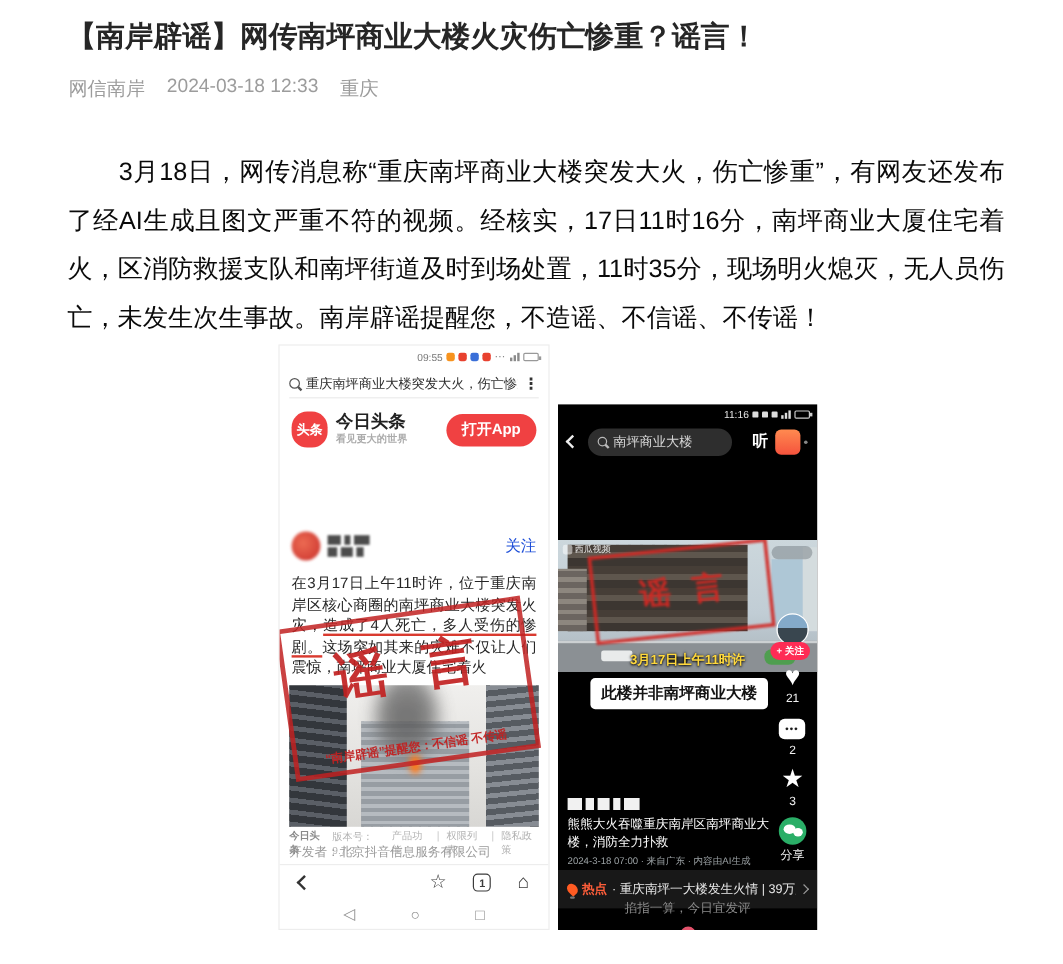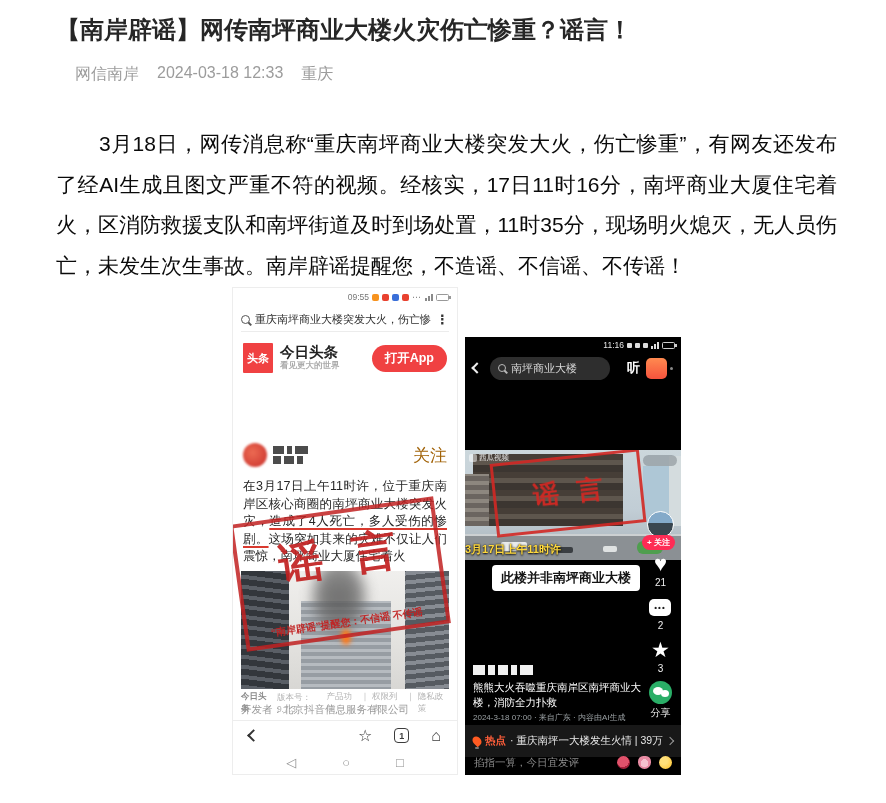--- a/index.html
+++ b/index.html
@@ -1,20 +1,20 @@
 <!DOCTYPE html>
 <html><head>
 <meta charset="utf-8">
 <style>
   html,body{margin:0;padding:0;background:#fff;}
   .page{position:relative;width:886px;height:803px;background:#fff;overflow:hidden;
         font-family:"Liberation Sans","DejaVu Sans",sans-serif;}
   
   .a-title{position:absolute;left:56px;top:14px;width:800px;font-size:24px;font-weight:700;color:#262626;}
-  .a-byline{position:absolute;left:57px;top:64px;display:flex;gap:18px;font-size:16px;color:#9c9c9c;margin-left:18px;}
+  .a-byline{position:absolute;left:57px;top:64px;display:flex;gap:18px;font-size:16px;color:#9c9c9c;}
   .a-body{position:absolute;left:56px;top:124px;width:781px;font-size:21px;line-height:40.5px;
           color:#0a0a0a;text-align:justify;}
   
   .lp{position:absolute;left:232px;top:287px;width:226px;height:488px;background:#fff;
       border:1px solid #ededed;box-sizing:border-box;overflow:hidden;}
   .lp *{box-sizing:border-box;}
   .lp-status{position:absolute;top:4px;right:8px;display:flex;gap:3px;align-items:center;
              font-size:8.5px;color:#777;}
   .sq{width:7px;height:7px;border-radius:2px;display:inline-block;}
   .dotgly{font-size:9px;color:#888;letter-spacing:1px;}
@@ -23,35 +23,35 @@
   .batt{width:13px;height:7px;border:1px solid #999;border-radius:1.5px;position:relative;}
   .batt::after{content:"";position:absolute;right:-3px;top:1.5px;width:2px;height:3px;background:#999;}
   .lp-search{position:absolute;top:20px;left:8px;right:8px;height:24px;display:flex;align-items:center;
              gap:5px;border-bottom:1px solid #ececec;}
   .mag{width:9px;height:9px;border:1.5px solid #555;border-radius:50%;position:relative;flex:none;}
   .mag::after{content:"";position:absolute;width:4px;height:1.5px;background:#555;
               transform:rotate(45deg);right:-3px;bottom:-1px;}
   .lp-search-text{flex:1;font-size:11px;color:#2e2e2e;white-space:nowrap;overflow:hidden;}
   .menu-v{font-size:13px;color:#333;font-weight:700;}
   .lp-header{position:absolute;top:50px;left:10px;right:10px;height:40px;display:flex;align-items:center;gap:7px;}
-  .tt-logo{width:30px;height:30px;border-radius:1px;background:#f04142;color:#fff;display:flex;
+  .tt-logo{width:30px;height:30px;border-radius:13px;background:#f04142;color:#fff;display:flex;
            align-items:center;justify-content:center;font-size:11px;font-weight:700;flex:none;}
   .tt-name{font-size:14.5px;font-weight:700;color:#222;line-height:16px;}
   .tt-slogan{font-size:8.5px;color:#ababab;font-weight:bold;}
   .open-app{margin-left:auto;background:#f04142;color:#fff;font-size:12.5px;padding:5px 13px;
             border-radius:15px;font-weight:600;text-align:right;}
   .lp-title{position:absolute;top:96px;left:10px;right:10px;font-size:15.5px;font-weight:800;
             line-height:26px;color:#161616;}
   .lp-author{position:absolute;top:152px;left:10px;right:10px;height:30px;display:flex;align-items:center;gap:6px;}
   .lp-avatar{width:24px;height:24px;border-radius:50%;background:radial-gradient(circle at 40% 40%,#ec6a52,#c9302c);
              filter:blur(1.2px);flex:none;}
   .blox{display:flex;flex-direction:column;gap:2px;}
   .blox .r{display:flex;gap:3px;}
   .blox b{display:block;height:8px;background:#4c4c4c;filter:blur(.7px);}
-  .lp-follow{margin-left:auto;font-size:17px;color:#a16207;}
+  .lp-follow{margin-left:auto;font-size:13px;color:#1d4ed8;}
   .lp-body{position:absolute;top:190px;left:10px;right:10px;font-size:12.5px;line-height:17.5px;
            color:#262626;text-align:justify;z-index:1;}
   .red-under{text-decoration:underline;text-decoration-color:#d93a2f;text-decoration-thickness:2px;
              text-underline-offset:3px;}
   .lp-photo{position:absolute;top:283px;left:8px;right:8px;height:118px;overflow:hidden;
             background:linear-gradient(180deg,#f0efed 0%,#e3e2df 60%,#d8d7d4 100%);z-index:0;}
   .bldgL{position:absolute;left:-8px;top:-8px;width:56px;height:134px;transform:skewY(7deg);
          background:repeating-linear-gradient(0deg,#33373c 0 6px,#5a5f66 6px 10px);}
   .bldgR{position:absolute;right:-6px;top:-6px;width:50px;height:130px;transform:skewY(-6deg);
          background:repeating-linear-gradient(0deg,#565b61 0 5px,#878c93 5px 9px);}
@@ -116,21 +116,21 @@
   .veh{position:absolute;border-radius:2px;}
   .rv-stamp{position:absolute;left:28px;top:6px;width:150px;height:74px;transform:rotate(-6deg);
             border:3px solid rgba(210,40,35,.9);filter:blur(.7px);}
   .rv-stamp span{position:absolute;top:16px;left:0;width:100%;text-align:center;font-size:26px;
                  font-weight:800;color:rgba(210,40,35,.95);letter-spacing:18px;text-indent:18px;}
   .rv-wm{position:absolute;top:3px;left:4px;display:flex;align-items:center;gap:2px;
          font-size:7.5px;color:rgba(255,255,255,.88);}
   .rv-wm i{width:8px;height:8px;border-radius:2px;background:rgba(255,255,255,.5);display:block;}
   .rv-q{position:absolute;top:5px;right:4px;width:34px;height:11px;border-radius:6px;
         background:rgba(125,135,140,.55);}
-  .rv-ycap{position:absolute;bottom:3px;left:0;width:100%;font-size:11px;font-weight:700;
+  .rv-ycap{position:absolute;bottom:3px;left:0;width:100%;text-align:center;font-size:11px;font-weight:700;
            color:#ffd93d;text-shadow:0 1px 2px rgba(0,0,0,.9),0 0 2px rgba(0,0,0,.8);}
   .rp-note{position:absolute;top:228px;left:27px;background:#fff;color:#141414;border-radius:4px;
            padding:4px 9px;font-size:13px;font-weight:700;}
   .rp-avatar{position:absolute;top:174px;right:7px;width:27px;height:27px;border-radius:50%;
              border:1.5px solid #fff;background:linear-gradient(180deg,#84aac9 45%,#39464f 46%);}
   .rp-followbtn{position:absolute;top:198px;right:6px;background:#fe2c55;color:#fff;border-radius:8px;
                 font-size:8px;padding:2px 5px;font-weight:700;}
   .rail-ic{position:absolute;right:6px;width:29px;text-align:center;color:#fff;}
   .rail-cnt{position:absolute;right:6px;width:29px;text-align:center;font-size:10px;color:#f0f0f0;}
   .heart{font-size:22px;line-height:1;}
@@ -147,21 +147,21 @@
   .rp-captext{position:absolute;top:343px;left:8px;width:172px;font-size:10.5px;line-height:15px;color:#fff;}
   .rp-meta{position:absolute;top:375px;left:8px;font-size:8px;color:#9aa0a3;white-space:nowrap;}
   .rp-hot{position:absolute;top:388px;left:0;right:0;height:20px;background:#181818;display:flex;
           align-items:center;gap:4px;padding:16px 8px;}
   .flame{width:8px;height:10px;background:#ff5b22;border-radius:50% 50% 50% 0;transform:rotate(-45deg);flex:none;}
   .hot-lab{font-size:10.5px;font-weight:700;color:#ff5e3a;}
   .hot-txt{font-size:10.5px;color:#e8e8e8;flex:1;white-space:nowrap;overflow:hidden;}
   .chevR{width:6px;height:6px;border-right:1.5px solid #9a9a9a;border-top:1.5px solid #9a9a9a;
          transform:rotate(45deg);flex:none;}
   .hot-dot{position:absolute;top:410px;left:10px;width:4px;height:2px;border-radius:1px;background:#777;}
-  .rp-cbar{position:absolute;top:413px;left:0;right:0;height:25px;display:flex;align-items:center;padding:0 9px;gap:8px;}
+  .rp-cbar{position:absolute;top:413px;left:0;right:0;height:25px;display:flex;align-items:center;padding:0 9px;gap:8px;flex-direction:column;}
   .rp-cbar-text{flex:1;font-size:10.5px;color:#8b8b8b;}
   .emo{width:13px;height:13px;border-radius:50%;flex:none;}
   .emo.rose{background:radial-gradient(circle at 45% 40%,#e2526b 55%,#a8223c 56%);}
   .emo.pray{background:radial-gradient(circle at 50% 55%,#f6c2cf 40%,#e98ca4 41%);border-radius:40% 40% 50% 50%;}
   .emo.smile{background:radial-gradient(circle at 38% 38%,#ffe07a 30%,#ffc93c 80%);}
 </style>
 </head>
 <body>
 
 <div class="page">

